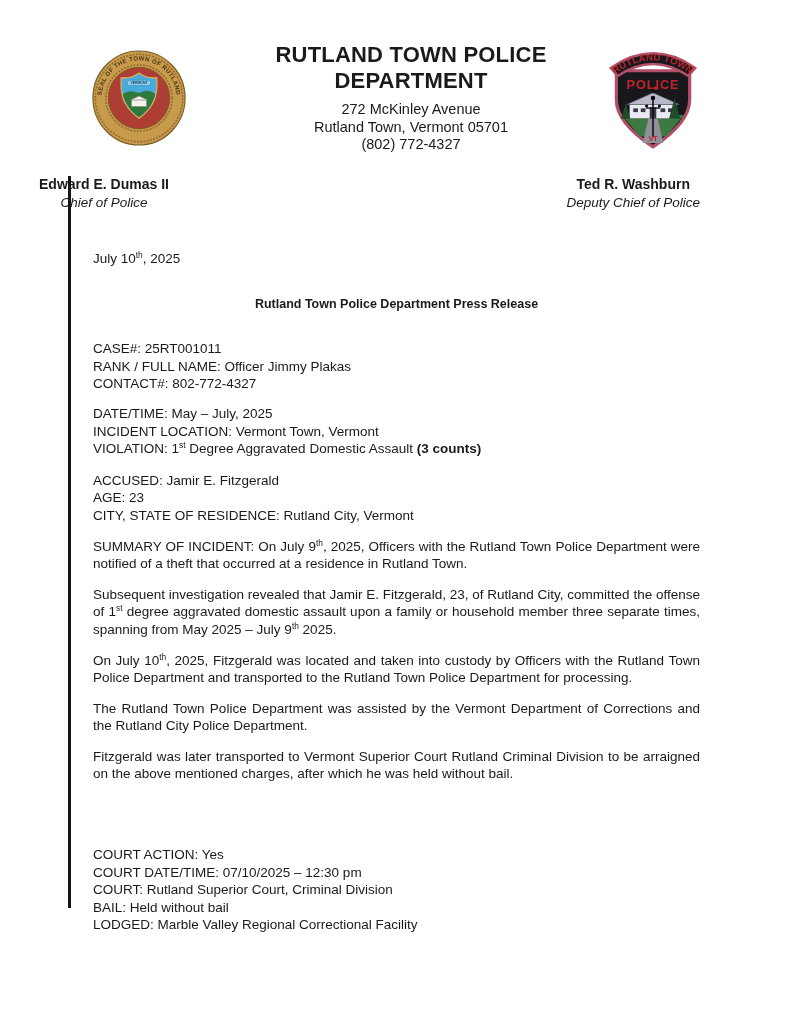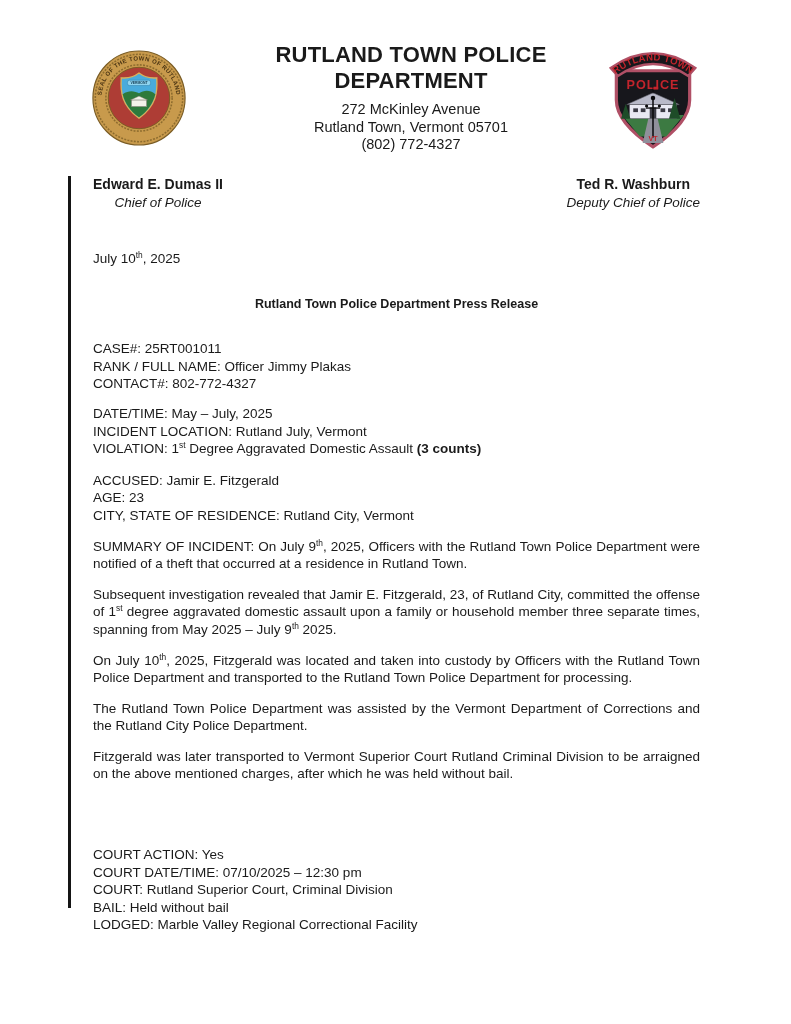--- a/index.html
+++ b/index.html
@@ -18,21 +18,21 @@
   }
   .left-rule{position:absolute; left:68px; top:176px; width:2.5px; height:732px; background:var(--rule)}
   
   .header{position:relative; height:158px}
   .seal-svg{position:absolute; left:91px; top:48px; width:96px; height:100px}
   .patch-svg{position:absolute; left:606px; top:44px; width:94px; height:108px}
   .hdr-center{position:absolute; left:206px; top:42px; width:410px; text-align:center}
   .dept-title{font-size:22px; font-weight:bold; letter-spacing:.2px; margin-bottom:7px}
   .addr{font-size:14.5px; font-weight:normal; line-height:17.5px}
   
-  .officials{display:flex; justify-content:space-between; margin:18px 91px 0 93px}
+  .officials{display:flex; justify-content:space-between; margin:18px 91px 0 39px}
   .official{text-align:center}
   .official-name{font-size:14px; font-weight:bold; line-height:17.5px}
   .official-role{font-size:13.5px; font-style:italic; line-height:17.5px}
   
   .content{margin:0 91px 0 93px; font-size:13.5px; line-height:17.6px}
   .date-line{margin-top:39px}
   .release-title{text-align:center; font-weight:bold; font-size:12.5px; margin-top:28px}
   .block{margin-top:0}
   .blk-case{margin-top:27px}
   .blk-incident{margin-top:12px}
@@ -150,21 +150,21 @@
     <div class="release-title">Rutland Town Police Department Press Release</div>
 
     <div class="block blk-case">
       <div class="line">CASE#: 25RT001011</div>
       <div class="line">RANK / FULL NAME: Officer Jimmy Plakas</div>
       <div class="line">CONTACT#: 802-772-4327</div>
     </div>
 
     <div class="block blk-incident">
       <div class="line">DATE/TIME: May – July, 2025</div>
-      <div class="line">INCIDENT LOCATION: Rutland July, Vermont</div>
+      <div class="line">INCIDENT LOCATION: Vermont Town, Vermont</div>
       <div class="line"><span>VIOLATION: 1</span><sup>st</sup><span> Degree Aggravated Domestic Assault </span><b>(3 counts)</b></div>
     </div>
 
     <div class="block blk-accused">
       <div class="line">ACCUSED: Jamir E. Fitzgerald</div>
       <div class="line">AGE: 23</div>
       <div class="line">CITY, STATE OF RESIDENCE: Rutland City, Vermont</div>
     </div>
 
     <p class="para"><span>SUMMARY OF INCIDENT: On July 9</span><sup>th</sup><span>, 2025, Officers with the Rutland Town Police Department were notified of a theft that occurred at a residence in Rutland Town.</span></p>

